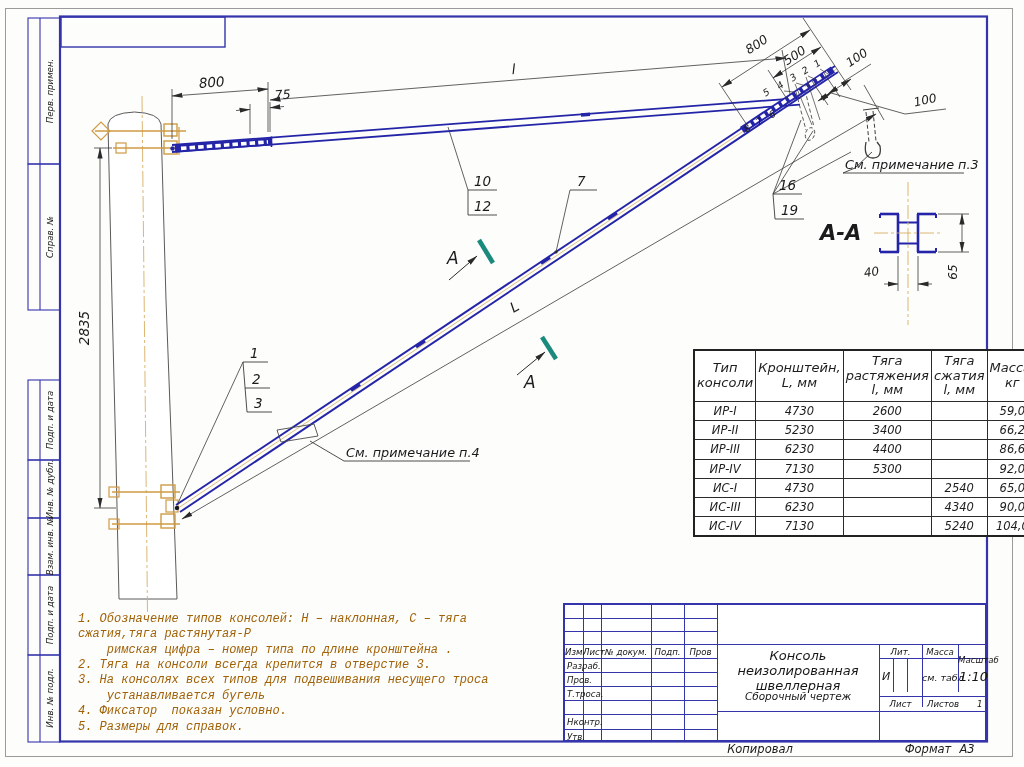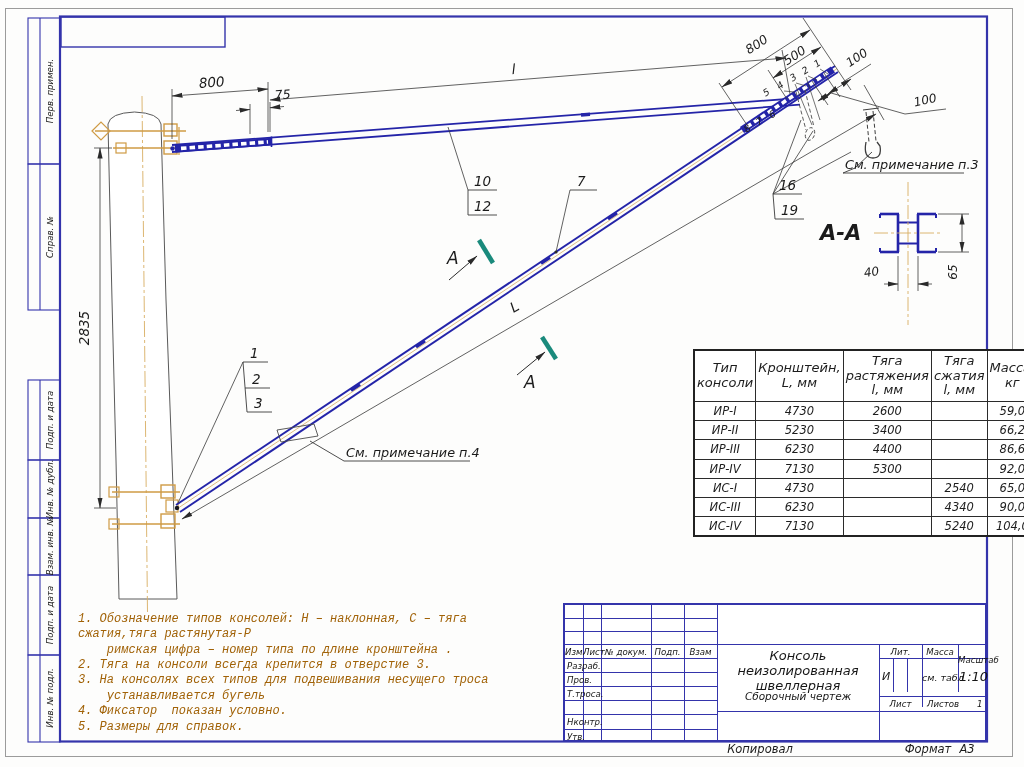--- a/index.html
+++ b/index.html
@@ -416,21 +416,21 @@
   <div class="h" style="left:0;width:152px;top:109px"></div>
   <div class="h" style="left:0;width:152px;top:124px"></div>
   <div class="h" style="left:314px;right:0;top:53px"></div>
   <div class="h" style="left:314px;right:0;top:91px"></div>
   <div class="h" style="left:152px;right:0;top:106px"></div>
 
   <div class="lbl ctr" style="left:0;width:18px;top:42px">Изм.</div>
   <div class="lbl ctr" style="left:18px;width:18px;top:42px">Лист</div>
   <div class="lbl ctr" style="left:36px;width:50px;top:42px">№ докум.</div>
   <div class="lbl ctr" style="left:86px;width:33px;top:42px">Подп.</div>
-  <div class="lbl ctr" style="left:119px;width:33px;top:42px">Взам</div>
+  <div class="lbl ctr" style="left:119px;width:33px;top:42px">Пров</div>
 
   <div class="lbl" style="left:2px;top:56px">Разраб.</div>
   <div class="lbl" style="left:2px;top:70px">Пров.</div>
   <div class="lbl" style="left:2px;top:84px">Т.троса.</div>
   <div class="lbl" style="left:2px;top:112px">Нконтр.</div>
   <div class="lbl" style="left:2px;top:127px">Утв.</div>
 
   <div class="ctr" style="position:absolute;left:152px;width:162px;top:44px;font-size:13px;line-height:1.15">
     <div>Консоль неизолированная</div>
     <div>швеллерная</div>

